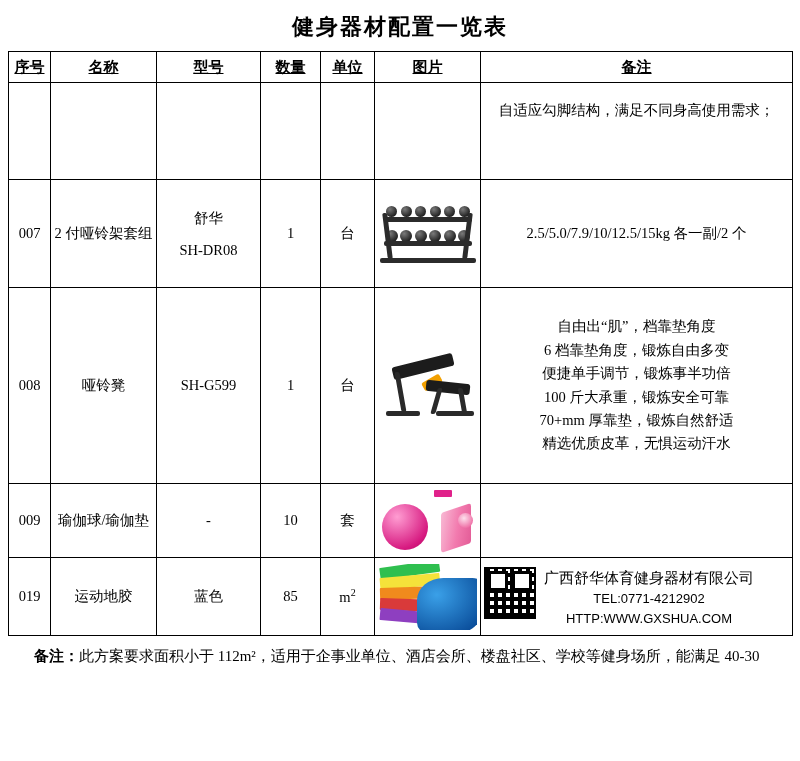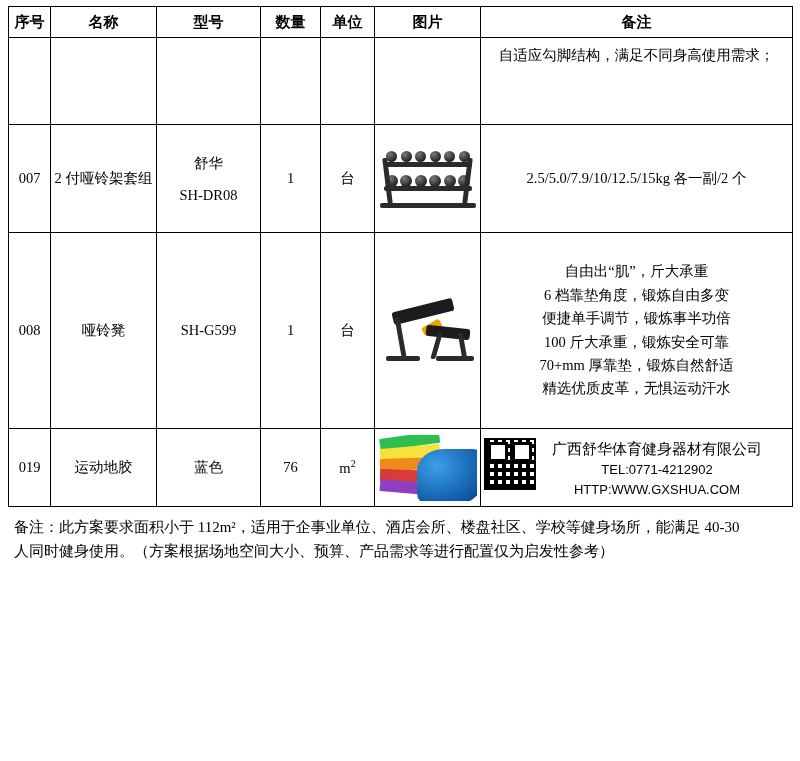--- a/index.html
+++ b/index.html
@@ -38,20 +38,21 @@
     border: 1px solid #000000;
     text-align: center;
     vertical-align: middle;
     font-size: 14.5px;
     padding: 2px 3px;
   }
   table.equip th {
     font-weight: bold;
     font-size: 15px;
     height: 26px;
+    text-decoration: underline;
   }
   col.c-seq { width: 42px; }
   col.c-name { width: 106px; }
   col.c-model { width: 104px; }
   col.c-qty { width: 60px; }
   col.c-unit { width: 54px; }
   col.c-pic { width: 106px; }
   col.c-remark { width: 312px; }
 
   td.remark {
@@ -242,27 +243,27 @@
     border-radius: 40% 16% 44% 20%;
   }
 
   
   .note {
     margin-top: 8px;
     font-size: 15px;
     line-height: 1.62;
     padding: 0 6px;
   }
-  .note .b { font-weight: normal; }
+  .note .b { font-weight: bold; margin-left: 20px; }
 
   
   .company {
     display: flex;
     align-items: flex-start;
-    gap: 16px;
+    gap: 8px;
     padding-top: 2px;
   }
   .qr {
     width: 52px;
     height: 52px;
     flex: 0 0 52px;
     background:
       linear-gradient(90deg, #000 0 4px, transparent 4px 8px),
       linear-gradient(0deg, #000 0 4px, transparent 4px 8px);
     background-size: 8px 8px, 8px 8px;
@@ -288,20 +289,21 @@
     font-family: "Liberation Sans", sans-serif;
     font-size: 13px;
   }
   sup.sq { font-size: 10px; vertical-align: super; }
 </style>
 </head>
 <body>
 
 <div class="page">
 
+  <div class="doc-title">健身器材配置一览表</div>
 
   <table class="equip">
     <colgroup>
       <col class="c-seq">
         <col class="c-name">
         <col class="c-model">
         <col class="c-qty">
       <col class="c-unit">
         <col class="c-pic">
         <col class="c-remark">
@@ -319,21 +321,21 @@
     </thead>
     <tbody>
 
       <tr class="row-cont">
         <td></td>
         <td></td>
         <td></td>
         <td></td>
         <td></td>
         <td></td>
-        <td class="remark" style="vertical-align:top;padding-top:6px;">
+        <td class="remark" style="vertical-align:top;padding-top:16px;">
           <span class="line">自适应勾脚结构，满足不同身高使用需求；</span>
         </td>
       </tr>
 
       <tr style="height:108px;">
         <td>007</td>
         <td>
           <div class="cellwrap">2 付哑铃架套组</div>
         </td>
         <td>
@@ -389,35 +391,55 @@
               <div class="pad2"></div>
               <div class="frame f1"></div>
               <div class="frame f2"></div>
               <div class="frame f3"></div>
               <div class="foot a"></div>
               <div class="foot b"></div>
             </div>
           </div>
         </td>
         <td class="remark">
-          <span class="line">自由出“肌”，斤大承重</span>
+          <span class="line">自由出“肌”，档靠垫角度</span>
           <span class="line">6 档靠垫角度，锻炼自由多变</span>
           <span class="line">便捷单手调节，锻炼事半功倍</span>
           <span class="line">100 斤大承重，锻炼安全可靠</span>
           <span class="line">70+mm 厚靠垫，锻炼自然舒适</span>
           <span class="line">精选优质皮革，无惧运动汗水</span>
         </td>
       </tr>
 
+      <tr style="height:74px;">
+        <td>009</td>
+        <td>
+          <div class="cellwrap">瑜伽球/瑜伽垫</div>
+        </td>
+        <td>-</td>
+        <td>10</td>
+        <td>套</td>
+        <td class="pic">
+          <div class="pic-box">
+            <div class="yoga">
+              <div class="tag"></div>
+              <div class="ball"></div>
+              <div class="mat"></div>
+              <div class="matroll"></div>
+            </div>
+          </div>
+        </td>
+        <td class="remark"></td>
+      </tr>
 
       <tr style="height:78px;">
         <td>019</td>
         <td>运动地胶</td>
         <td>蓝色</td>
-        <td>76</td>
+        <td>85</td>
         <td>m<sup class="sq">2</sup></td>
         <td class="pic">
           <div class="pic-box">
             <div class="floor">
               <div class="sheet" style="top:4px;  background:#2fbf4f; transform:rotate(-8deg); left:2px;"></div>
               <div class="sheet" style="top:14px; background:#f5e23a; transform:rotate(-5deg); left:2px;"></div>
               <div class="sheet" style="top:24px; background:#f08a1d; transform:rotate(-2deg); left:2px;"></div>
               <div class="sheet" style="top:34px; background:#d93a3a; transform:rotate(2deg);  left:2px;"></div>
               <div class="sheet" style="top:44px; background:#8e3fc0; transform:rotate(5deg);  left:2px;"></div>
               <div class="blue"></div>
@@ -436,16 +458,15 @@
         </td>
       </tr>
 
     </tbody>
   </table>
 
   <div class="note">
     <div>
       <span class="b">备注：</span><span>此方案要求面积小于 112m²，适用于企事业单位、酒店会所、楼盘社区、学校等健身场所，能满足 40-30</span>
     </div>
-    <div>人同时健身使用。（方案根据场地空间大小、预算、产品需求等进行配置仅为启发性参考）</div>
   </div>
 
 </div>
 
 </body></html>

